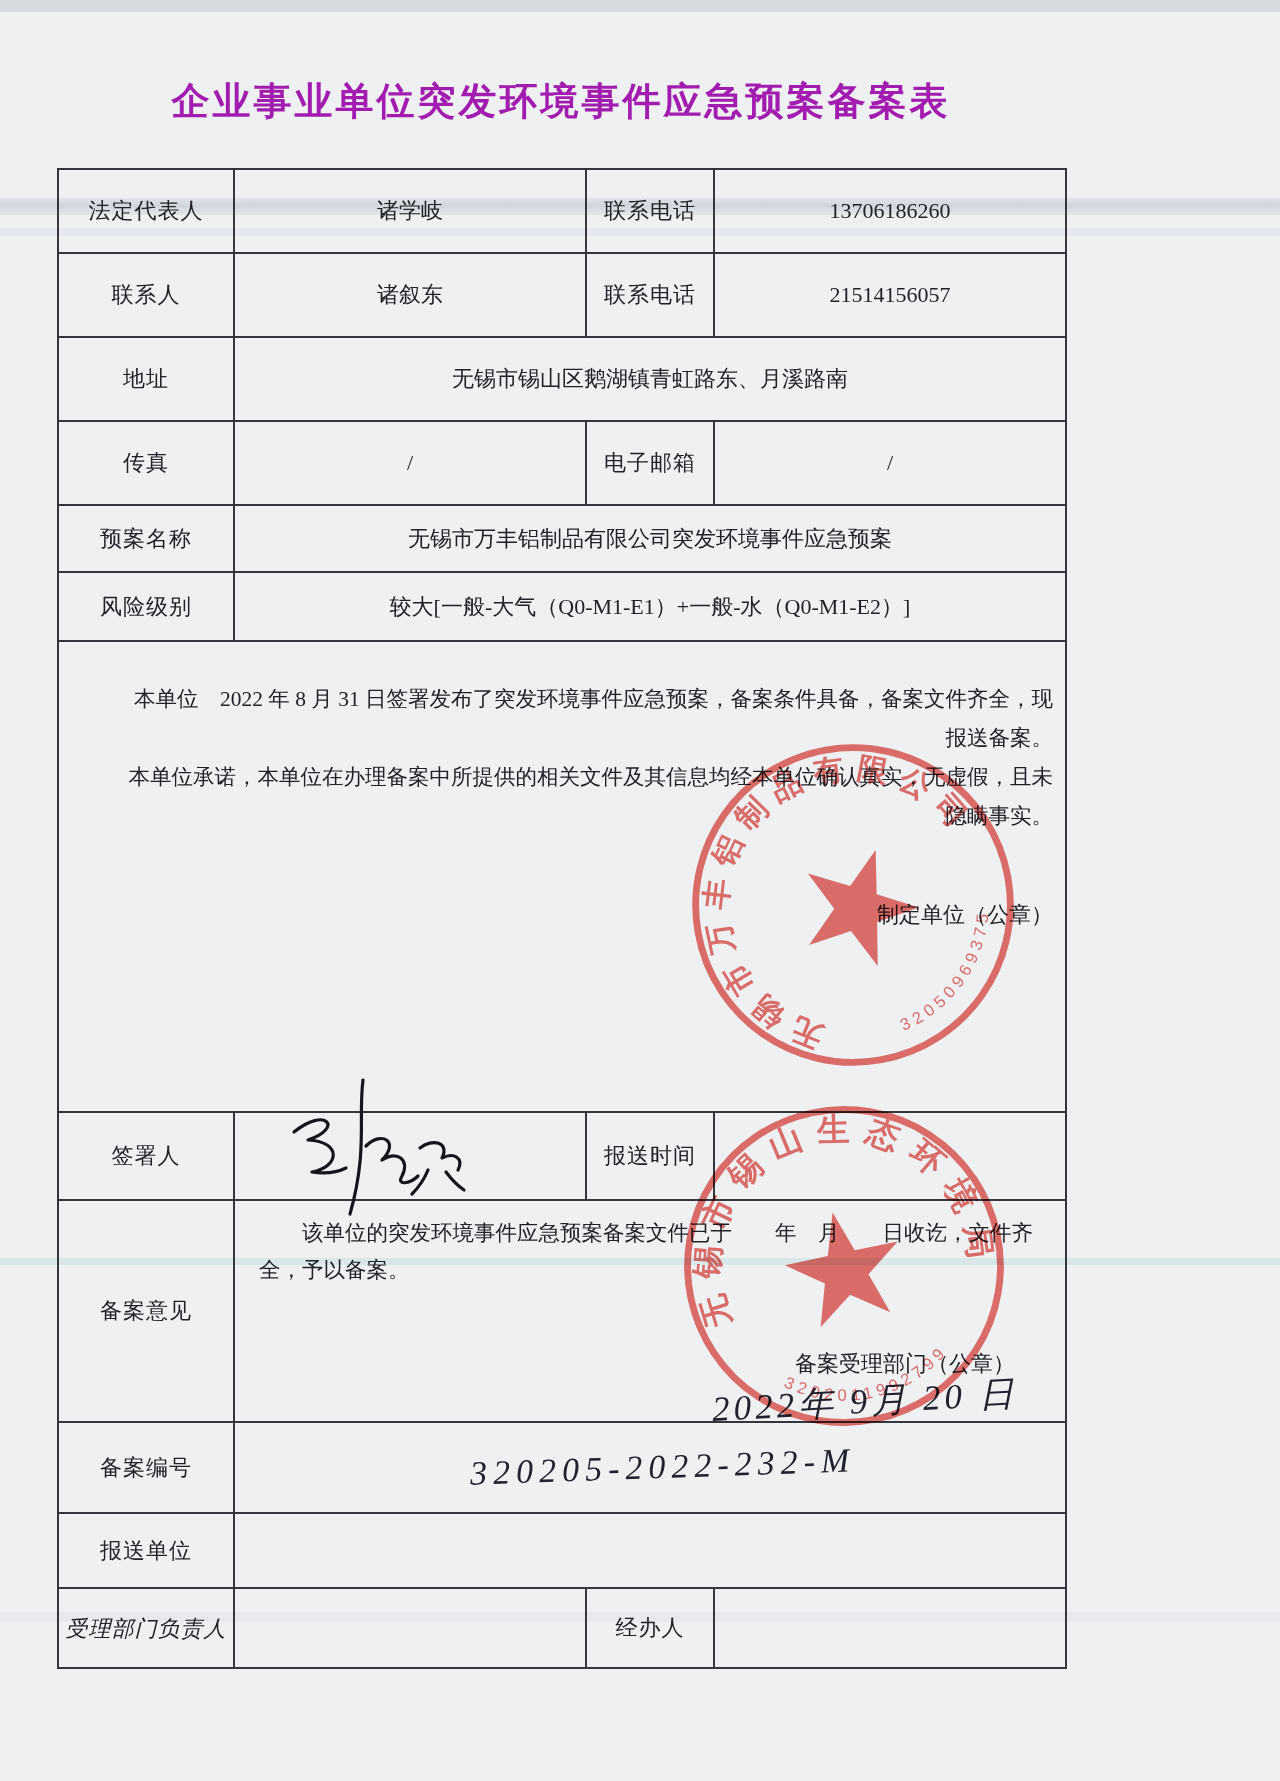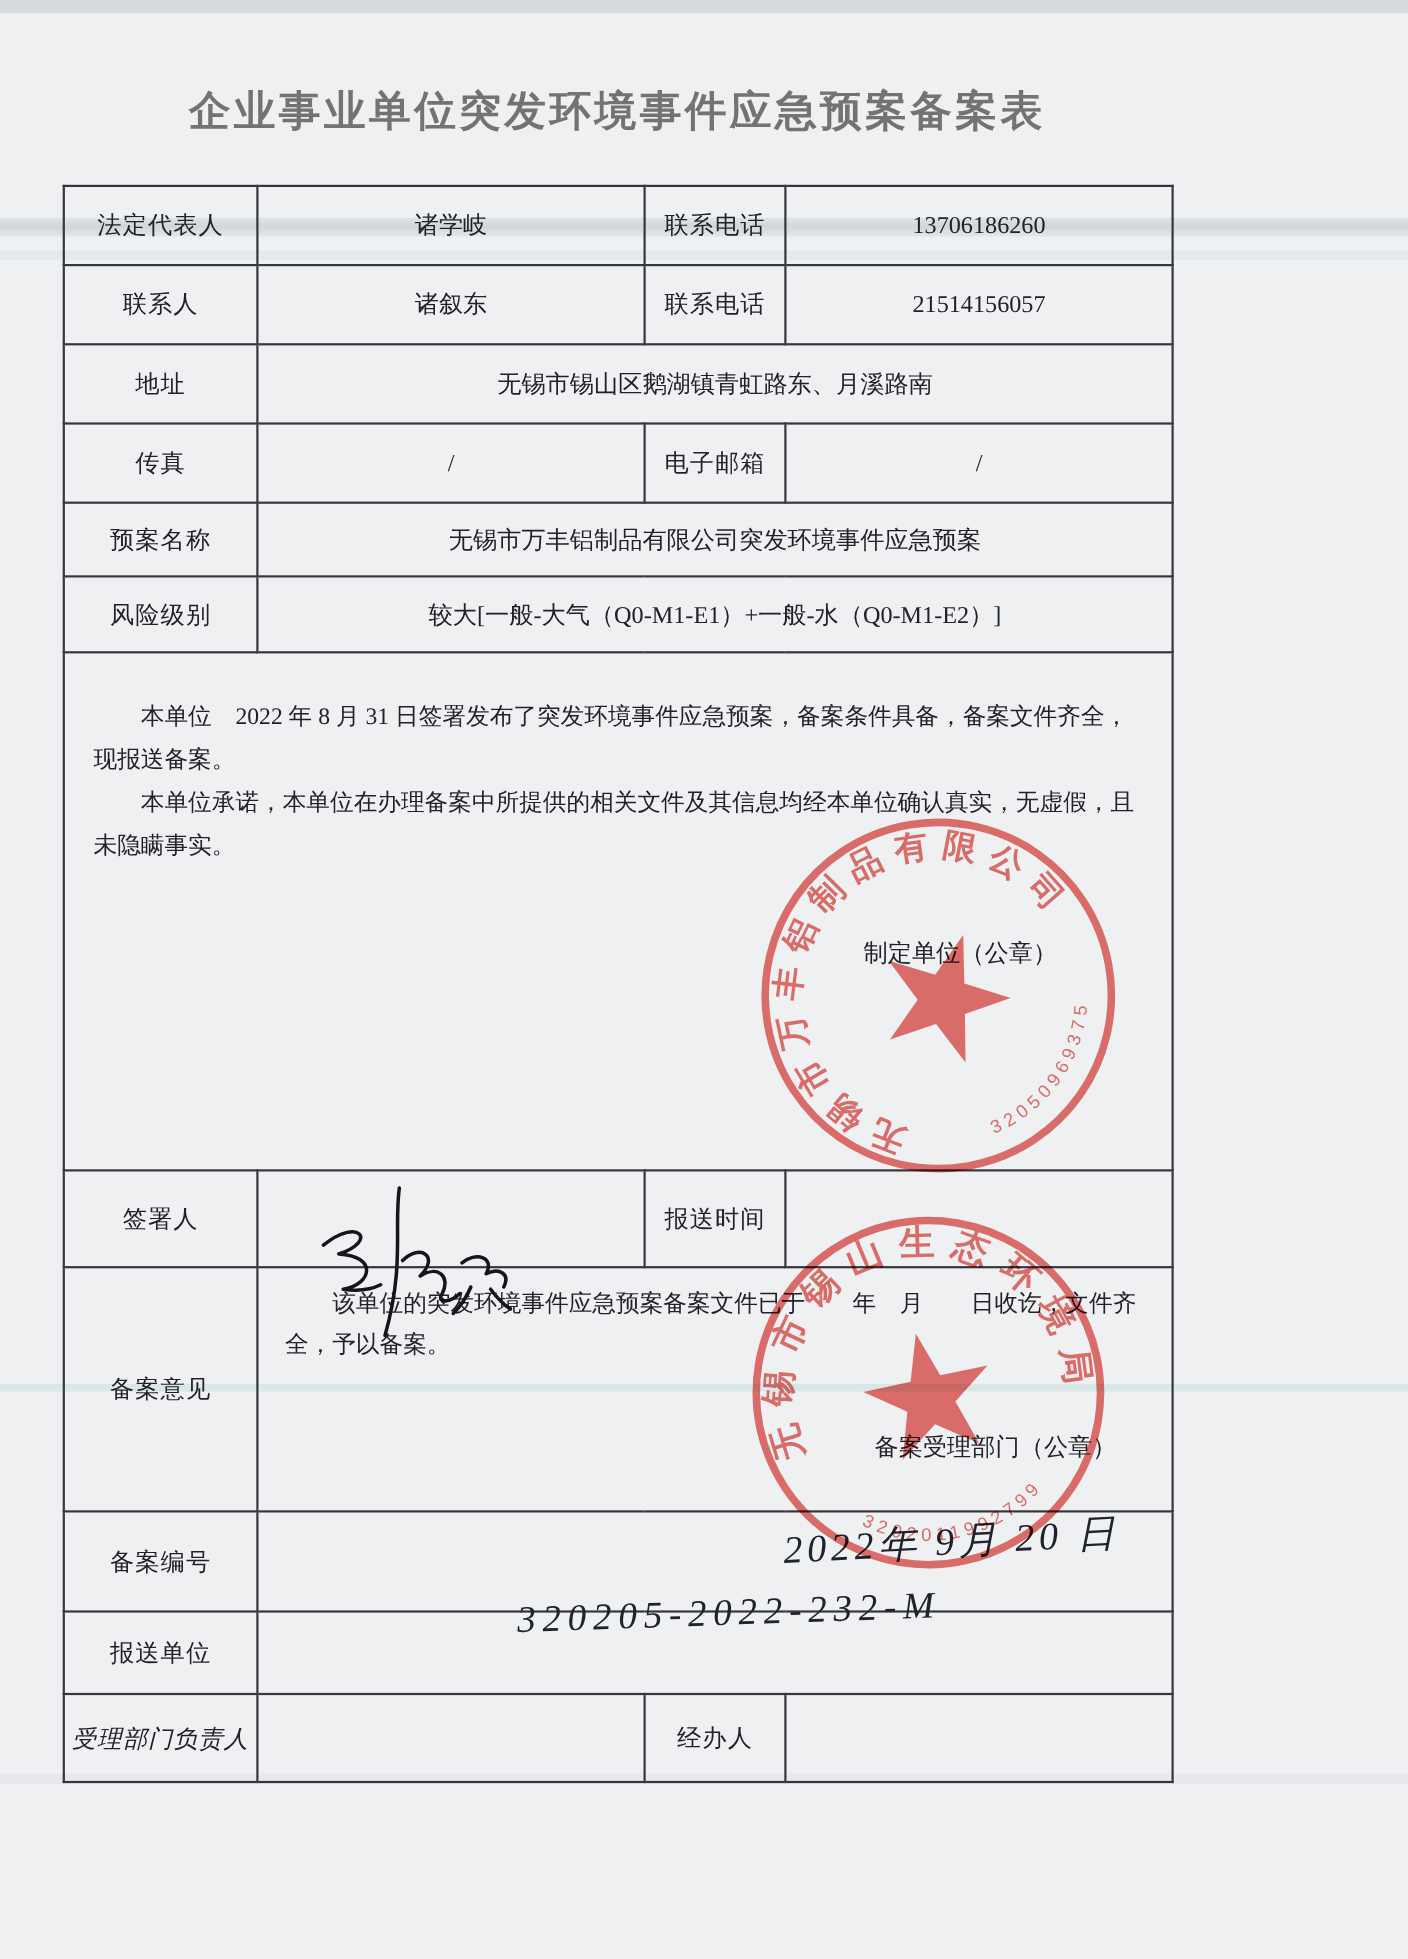--- a/index.html
+++ b/index.html
@@ -12,39 +12,39 @@
   .scan-band { position:absolute; left:0; width:1280px; pointer-events:none; }
   .band-top    { top:0;    height:12px; background:#cfd3d8; opacity:.8; }
   .band-mid    { top:198px; height:17px; background:linear-gradient(180deg,#dde1e6,#c9d0d8 45%,#e0e4e9); opacity:.8; }
   .band-mid2   { top:228px; height:8px;  background:#dfe3e7; opacity:.6; }
   .band-teal   { top:1258px; height:7px; background:#d2e4e4; opacity:.75; }
   .band-low    { top:1612px; height:10px; background:#e2e3e8; opacity:.55; }
 
   .page-title {
     position:absolute; left:57px; top:76px; width:1008px;
     text-align:center; font-family:"Liberation Sans", sans-serif;
-    font-weight:bold; font-size:38px; letter-spacing:3px; color:#737373;
+    font-weight:bold; font-size:38px; letter-spacing:3px; color:#a21caf;
   }
 
   table.form-table {
     position:absolute; left:57px; top:168px; width:1008px;
     border-collapse:collapse; table-layout:fixed;
   }
   .form-table td {
     border:2px solid #35373c; text-align:center; vertical-align:middle;
     font-size:22px; padding:0 6px; overflow:visible;
   }
   .lab { letter-spacing:1px; }
   .lab-wrap { padding:0 20px; line-height:1.55; }
   .lab-narrow { padding:0 40px; line-height:1.5;font-style:italic; }
-  tr.h67{height:67px;} tr.h70{height:72px;} tr.h69{height:69px;}
+  tr.h67{height:67px;} tr.h70{height:84px;} tr.h69{height:69px;}
   tr.h471{height:471px;} tr.h88{height:88px;} tr.h222{height:222px;}
   tr.h91{height:91px;} tr.h75{height:75px;} tr.h80{height:80px;}
 
-  td.decl-cell { text-align:left; vertical-align:top; padding:38px 27px 0 26px; }
+  td.decl-cell { text-align:right; vertical-align:top; padding:38px 12px 0 26px; }
   .decl-p { margin:0; text-indent:2em; font-size:21.5px; line-height:39px; }
   .decl-seal-caption { margin-top:64px; padding-left:700px; font-size:22px; white-space:nowrap; }
 
   td.review-cell { text-align:left; vertical-align:top; padding:14px 24px 0 24px; }
   .review-text { margin:0; text-indent:2em; font-size:21.5px; line-height:37px; }
   .review-seal-caption { margin-top:60px; padding-left:536px; font-size:22px; white-space:nowrap; }
 
   .overlay { position:absolute; left:0; top:0; width:1280px; height:1781px; pointer-events:none; }
 
   .handwriting {

